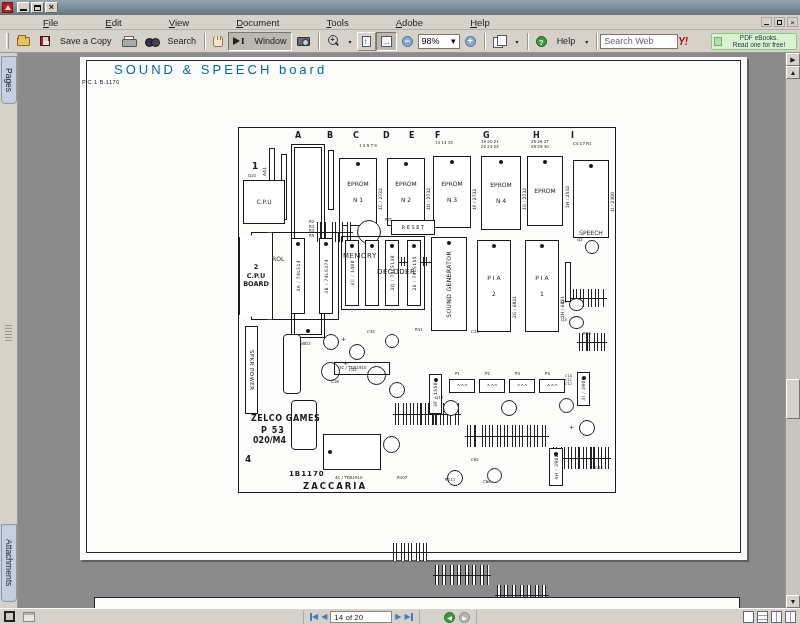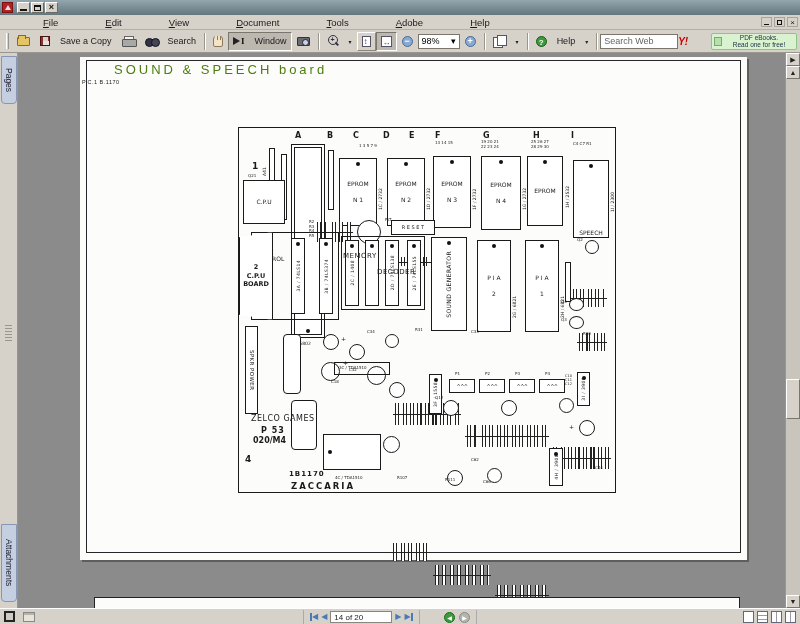--- a/index.html
+++ b/index.html
@@ -80,21 +80,21 @@
   .sidestrip { width:18px; background:#d6d2ca; border-right:1px solid #9a968e; position:relative; flex:0 0 auto; }
   .sidetab { position:absolute; left:1px; width:16px; background:#c4cfe2; border:1px solid #8896b4; border-radius:0 0 4px 4px; display:flex; align-items:center; justify-content:center; }
   .sidetab span { writing-mode:vertical-rl; font-size:8.5px; color:#223; padding:6px 0; }
   .tab-pages { top:3px; height:48px; }
   .tab-attach { bottom:6px; height:78px; }
   .side-handle { position:absolute; left:5px; top:272px; width:7px; height:16px; background:repeating-linear-gradient(#9a968e 0 1px,#d6d2ca 1px 3px); }
 
   .docarea { flex:1; position:relative; background:#8b8b8b; overflow:hidden; }
   .page { position:absolute; left:62px; top:4px; width:667px; height:503px; background:#fcfcfa; box-shadow:2px 2px 0 rgba(40,40,40,.45); }
   .sheetframe { position:absolute; left:6px; top:3px; right:6px; bottom:7px; border:1.5px solid #26262a; }
-  .ptitle { position:absolute; left:34px; top:5px; font-size:13px; letter-spacing:3px; color:#4d7c0f; font-weight:500;text-align:right; }
+  .ptitle { position:absolute; left:34px; top:5px; font-size:13px; letter-spacing:3px; color:#0369a1; font-weight:500;text-align:right; }
   .psub { position:absolute; left:2px; top:22px; font-size:5.5px; color:#222; letter-spacing:.5px; }
   .board { position:absolute; border:1.8px solid #1a1a1a; background:#fcfcfa; }
 
   
   .comp { position:absolute; color:#1a1a1a; font-family:"DejaVu Sans", sans-serif; }
   .c-text { white-space:pre-line; line-height:1.15; }
   .c-chip, .c-vchipbig { background:#fff; border:1.4px solid #1a1a1a; display:flex; align-items:center; justify-content:center; text-align:center; white-space:pre-line; line-height:1.3; font-size:6px; }
   .c-chip.dbl { box-shadow:inset 0 0 0 2px #fff, inset 0 0 0 3px #1a1a1a; }
   .c-vchip { background:#fff; border:1.2px solid #1a1a1a; display:flex; align-items:center; justify-content:center; font-size:4.5px; }
   .vlab { writing-mode:vertical-rl; transform:rotate(180deg); white-space:nowrap; letter-spacing:.4px; }
@@ -378,26 +378,26 @@
             <div class="comp c-circle" style="left: 82px; top: 234px; width: 19px; height: 19px;"></div>
             <div class="comp c-circle" style="left: 110px; top: 216px; width: 16px; height: 16px;"></div>
             <div class="comp c-text" style="left: 104px; top: 232px; font-size: 6px;">+</div>
             <div class="comp c-circle" style="left: 128px; top: 238px; width: 19px; height: 19px;"></div>
             <div class="comp c-circle" style="left: 146px; top: 206px; width: 14px; height: 14px;"></div>
             <div class="comp c-text" style="left: 128px; top: 202px; font-size: 4px;">C34</div>
             <div class="comp c-text" style="left: 110px; top: 240px; font-size: 4px;">C32</div>
             <div class="comp c-text" style="left: 92px; top: 252px; font-size: 4px;">C18</div>
             <div class="comp c-rect" style="left: 95px; top: 234px; width: 56px; height: 13px;"></div>
             <div class="comp c-text" style="left: 100px; top: 238px; font-size: 4px;">3C / TDA1510</div>
-            <div class="comp c-text" style="left: 12px; top: 286px; font-size: 8px; font-weight: normal; letter-spacing: 0.5px;">ZELCO GAMES</div>
+            <div class="comp c-text" style="left: 12px; top: 286px; font-size: 8px; font-weight: bold; letter-spacing: 0.5px;">ZELCO GAMES</div>
             <div class="comp c-text" style="left: 22px; top: 298px; font-size: 8px; font-weight: bold; letter-spacing: 1px;">P 53</div>
             <div class="comp c-text" style="left: 14px; top: 308px; font-size: 8px; font-weight: bold;">020/M4</div>
             <div class="comp c-text" style="left: 6px; top: 326px; font-size: 9px; font-weight: bold;">4</div>
             <div class="comp c-text" style="left: 50px; top: 342px; font-size: 7px; font-weight: bold; letter-spacing: 1px;">1B1170</div>
-            <div class="comp c-text" style="left: 52px; top: 354px; font-size: 8.5px; font-weight: bold; letter-spacing: 2px;">ZACCARIA</div>
+            <div class="comp c-text" style="left: 64px; top: 354px; font-size: 8.5px; font-weight: bold; letter-spacing: 2px;">ZACCARIA</div>
             <div class="comp c-chip dot-l" style="left: 84px; top: 306px; width: 58px; height: 36px;"></div>
             <div class="comp c-text" style="left: 96px; top: 348px; font-size: 4px;">4C / TDA1510</div>
             <div class="comp c-rgroup" style="left: 156px; top: 210px; width: 64px; height: 22px;"></div>
             <div class="comp c-rgroup" style="left: 228px; top: 210px; width: 80px; height: 22px;"></div>
             <div class="comp c-rgroup" style="left: 314px; top: 210px; width: 56px; height: 22px;"></div>
             <div class="comp c-text" style="left: 176px; top: 200px; font-size: 4px;">R31</div>
             <div class="comp c-text" style="left: 232px; top: 202px; font-size: 4px;">C33</div>
             <div class="comp c-circle" style="left: 150px; top: 254px; width: 16px; height: 16px;"></div>
             <div class="comp c-vchip dot-t" style="left: 190px; top: 246px; width: 13px; height: 40px;">
               <span class="vlab">3F / 1558</span>

